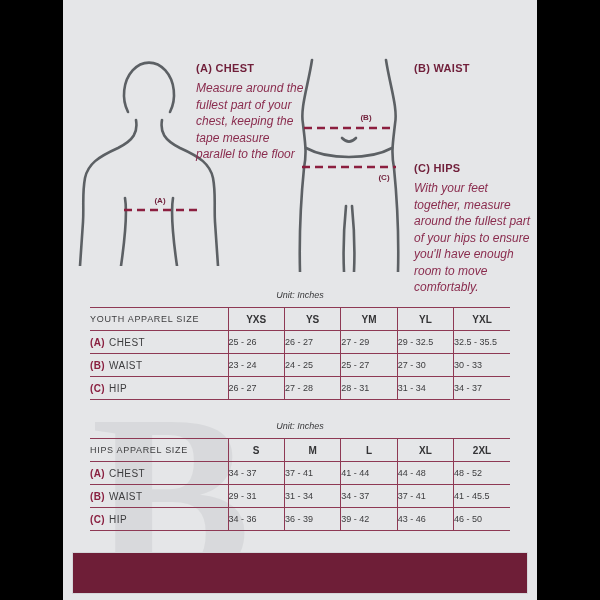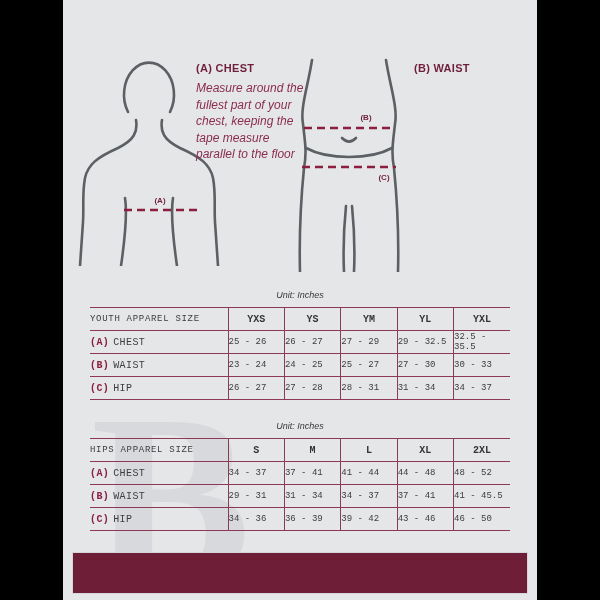--- a/index.html
+++ b/index.html
@@ -25,21 +25,21 @@
   .guide-body{font-size:12px;font-style:italic;line-height:1.38;color:#8a2c4e;}
 
   
   .section-title{position:absolute;left:0;right:0;text-align:center;font-size:10px;
                  font-weight:bold;letter-spacing:.4px;color:#3a3a3c;}
   .section-unit{position:absolute;left:0;right:0;text-align:center;font-size:9px;
                 font-style:italic;color:#3a3a3c;}
   table.size-table{position:absolute;left:27px;width:420px;border-collapse:collapse;table-layout:fixed;}
   table.size-table col.c-label{width:138px;}
   table.size-table th,table.size-table td{height:22px;vertical-align:middle;padding:0;
-    border-top:1px solid #8e3954;font-family:Liberation Mono, monospace;}
+    border-top:1px solid #8e3954;}
   table.size-table tr:last-child td{border-bottom:1px solid #8e3954;}
   table.size-table th:not(:first-child),table.size-table td:not(:first-child){border-left:1px solid #8e3954;}
   th.size-label{font-size:9px;font-weight:normal;letter-spacing:.7px;color:#3c3c3e;
                 text-align:left;padding-left:12px;}
   th.size-col{font-size:10px;font-weight:bold;color:#343436;text-align:center;}
   td.row-label{font-size:10px;letter-spacing:.4px;color:#3c3c3e;text-align:left;padding-left:12px;}
   td.row-label .prefix{color:#8a2040;font-weight:bold;margin-right:4px;}
   td.val{font-size:9px;color:#3c3c3e;text-align:left;}
 
   
@@ -85,20 +85,24 @@
       <text class="marker" x="94" y="122" text-anchor="middle">(C)</text>
     </svg>
 
     <div class="guide-block" style="left:133px;top:62px;width:114px;">
       <div class="guide-heading">(A) CHEST</div>
       <div class="guide-body">Measure around the fullest part of your chest, keeping the tape measure parallel to the floor</div>
     </div>
     <div class="guide-block" style="left:351px;top:62px;width:118px;">
       <div class="guide-heading">(B) WAIST</div>
     </div>
+    <div class="guide-block" style="left:351px;top:162px;width:122px;">
+      <div class="guide-heading">(C) HIPS</div>
+      <div class="guide-body">With your feet together, measure around the fullest part of your hips to ensure you'll have enough room to move comfortably.</div>
+    </div>
 
     <div class="section-unit" style="top:290px;">Unit: Inches</div>
 
     <table class="size-table" style="top:307px;">
       <colgroup>
           <col class="c-label">
           <col>
           <col>
           <col>
           <col>

